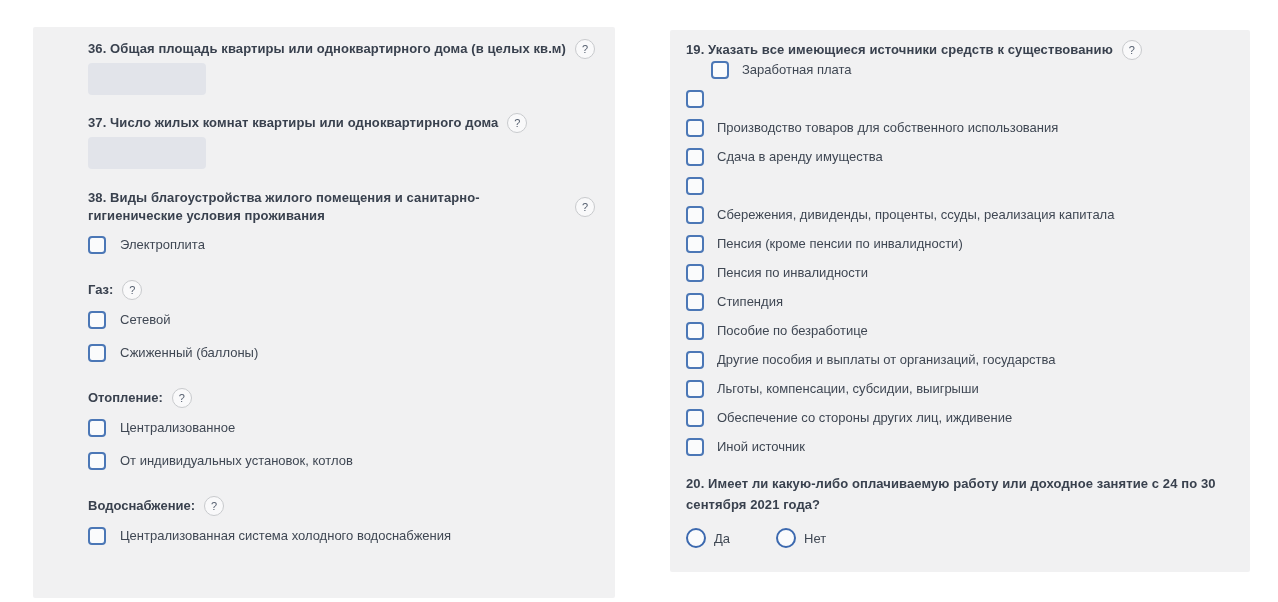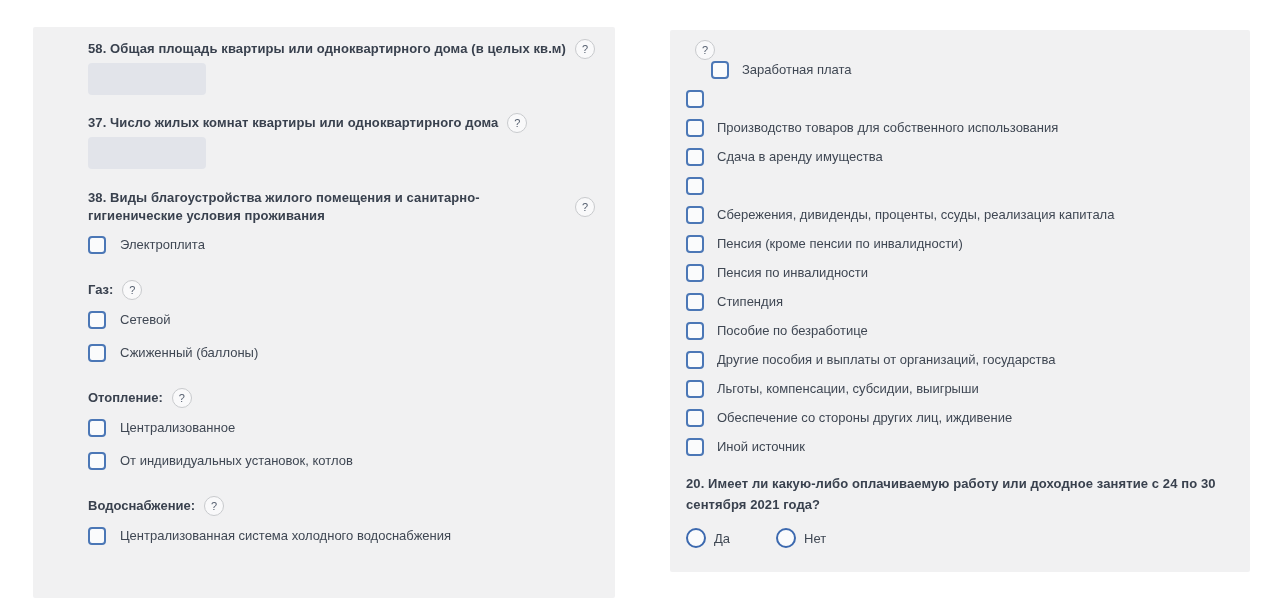--- a/index.html
+++ b/index.html
@@ -56,21 +56,21 @@
   .radio{flex:0 0 auto;width:20px;height:20px;border:2px solid var(--radio-border);
     border-radius:50%;background:#fafbfc;}
   .radio-label{font-size:13px;color:var(--text-color);}
 </style>
 </head>
 <body>
 
 <section class="panel panel-left">
 
   <div class="q-header">
-    <span class="q-text">58. Общая площадь квартиры или одноквартирного дома (в целых кв.м)</span>
+    <span class="q-text">36. Общая площадь квартиры или одноквартирного дома (в целых кв.м)</span>
     <span class="help">?</span>
   </div>
   <div class="input-box"></div>
 
   <div class="q-header mt-q">
     <span class="q-text">37. Число жилых комнат квартиры или одноквартирного дома</span>
     <span class="help">?</span>
   </div>
   <div class="input-box"></div>
 
@@ -117,20 +117,21 @@
   <label class="check-row">
     <span class="cb"></span>
     <span class="cb-label">Централизованная система холодного водоснабжения</span>
   </label>
 
 </section>
 
 <section class="panel panel-right">
 
   <div class="q-header">
+    <span class="q-text">19. Указать все имеющиеся источники средств к существованию</span>
     <span class="help">?</span>
   </div>
 
   <label class="check-row">
     <span class="cb"></span>
     <span class="cb-label">Заработная плата</span>
   </label>
   <label class="check-row">
     <span class="cb"></span>
   </label>

